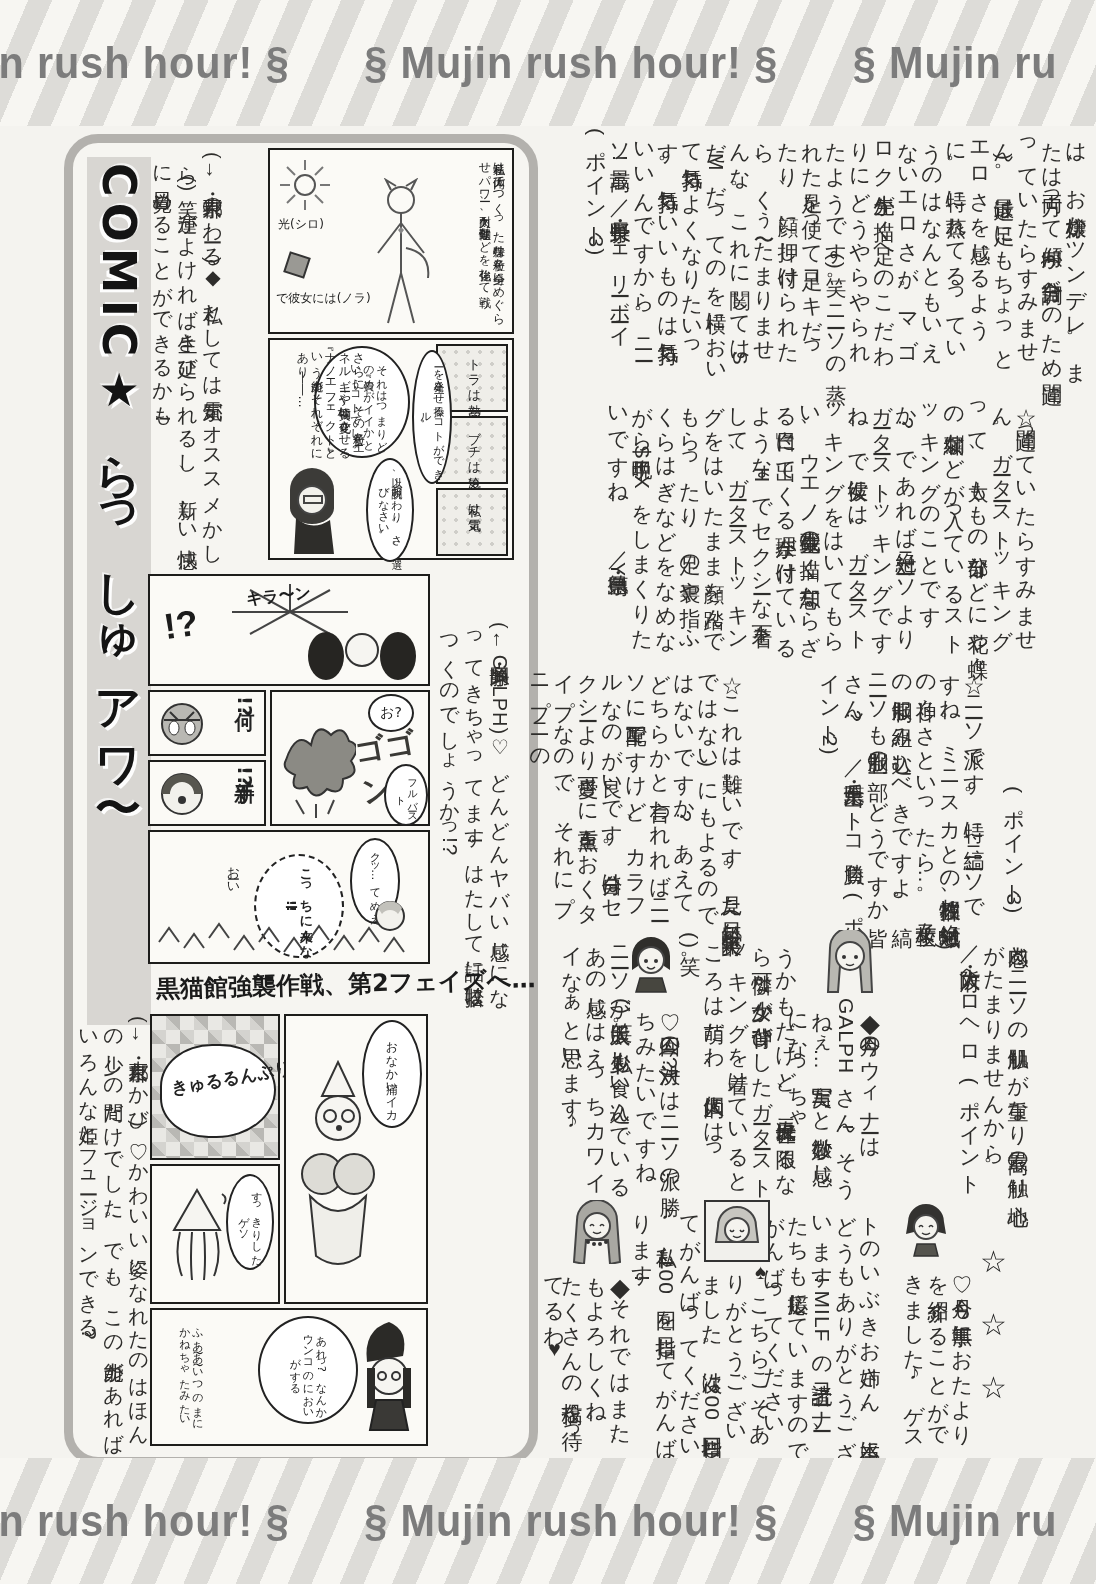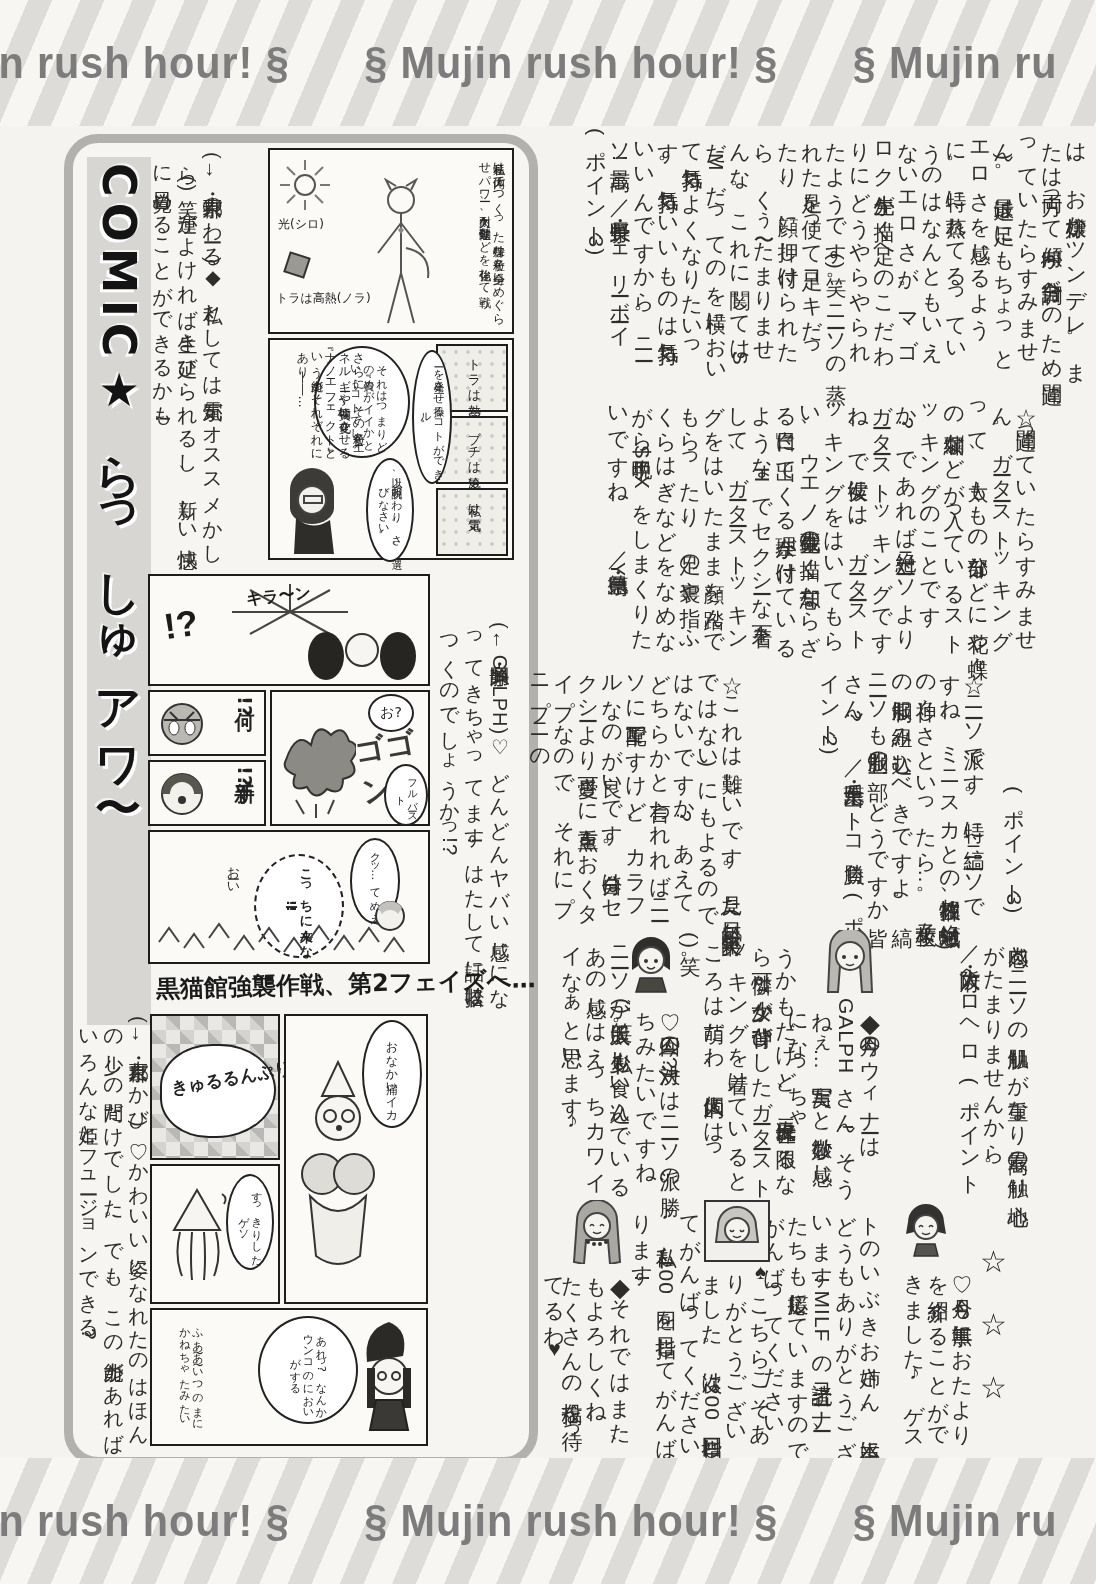--- a/index.html
+++ b/index.html
@@ -80,21 +80,21 @@
     <svg class="doodle" style="left:96px;top:28px;" width="70" height="150" viewBox="0 0 70 150">
       <circle cx="35" cy="22" r="13" fill="none" stroke="#555" stroke-width="2"></circle>
       <path d="M25 12 L20 2 L30 8 M45 12 L50 2 L40 8" fill="none" stroke="#555" stroke-width="2"></path>
       <path d="M35 35 L35 95 M35 45 L12 75 M35 45 L58 75 M35 95 L22 145 M35 95 L48 145" fill="none" stroke="#555" stroke-width="2"></path>
       <path d="M40 70 q25 5 22 30" fill="none" stroke="#555" stroke-width="2"></path>
       <path d="M32 52 l3 4 l3 -4 l-3 -3 z" fill="#888"></path>
     </svg>
     <svg class="doodle" style="left:10px;top:98px;" width="34" height="34" viewBox="0 0 34 34">
       <rect x="7" y="7" width="20" height="20" fill="#9a9994" stroke="#333" stroke-width="2" transform="rotate(18 17 17)"></rect>
     </svg>
-    <div class="hand" style="position:absolute;left:6px;top:140px;font-size:12px;">トラは高熱(ノラ)</div>
+    <div class="hand" style="position:absolute;left:6px;top:140px;font-size:12px;">で彼女には(ノラ)</div>
   </div>
   <div class="panel" style="left:268px;top:338px;width:246px;height:222px;">
     <div class="mini" style="right:4px;top:4px;width:72px;height:68px;">
       <div class="vtext hand" style="right:24px;top:4px;height:60px;font-size:13px;line-height:15px;letter-spacing:0;">トラは高熱</div>
     </div>
     <div class="mini" style="right:4px;top:76px;width:72px;height:68px;">
       <div class="vtext hand" style="right:24px;top:4px;height:60px;font-size:13px;line-height:15px;letter-spacing:0;">ブチは冷気</div>
     </div>
     <div class="mini" style="right:4px;top:148px;width:72px;height:68px;">
       <div class="vtext hand" style="right:24px;top:4px;height:60px;font-size:13px;line-height:15px;letter-spacing:0;">私は電気</div>

